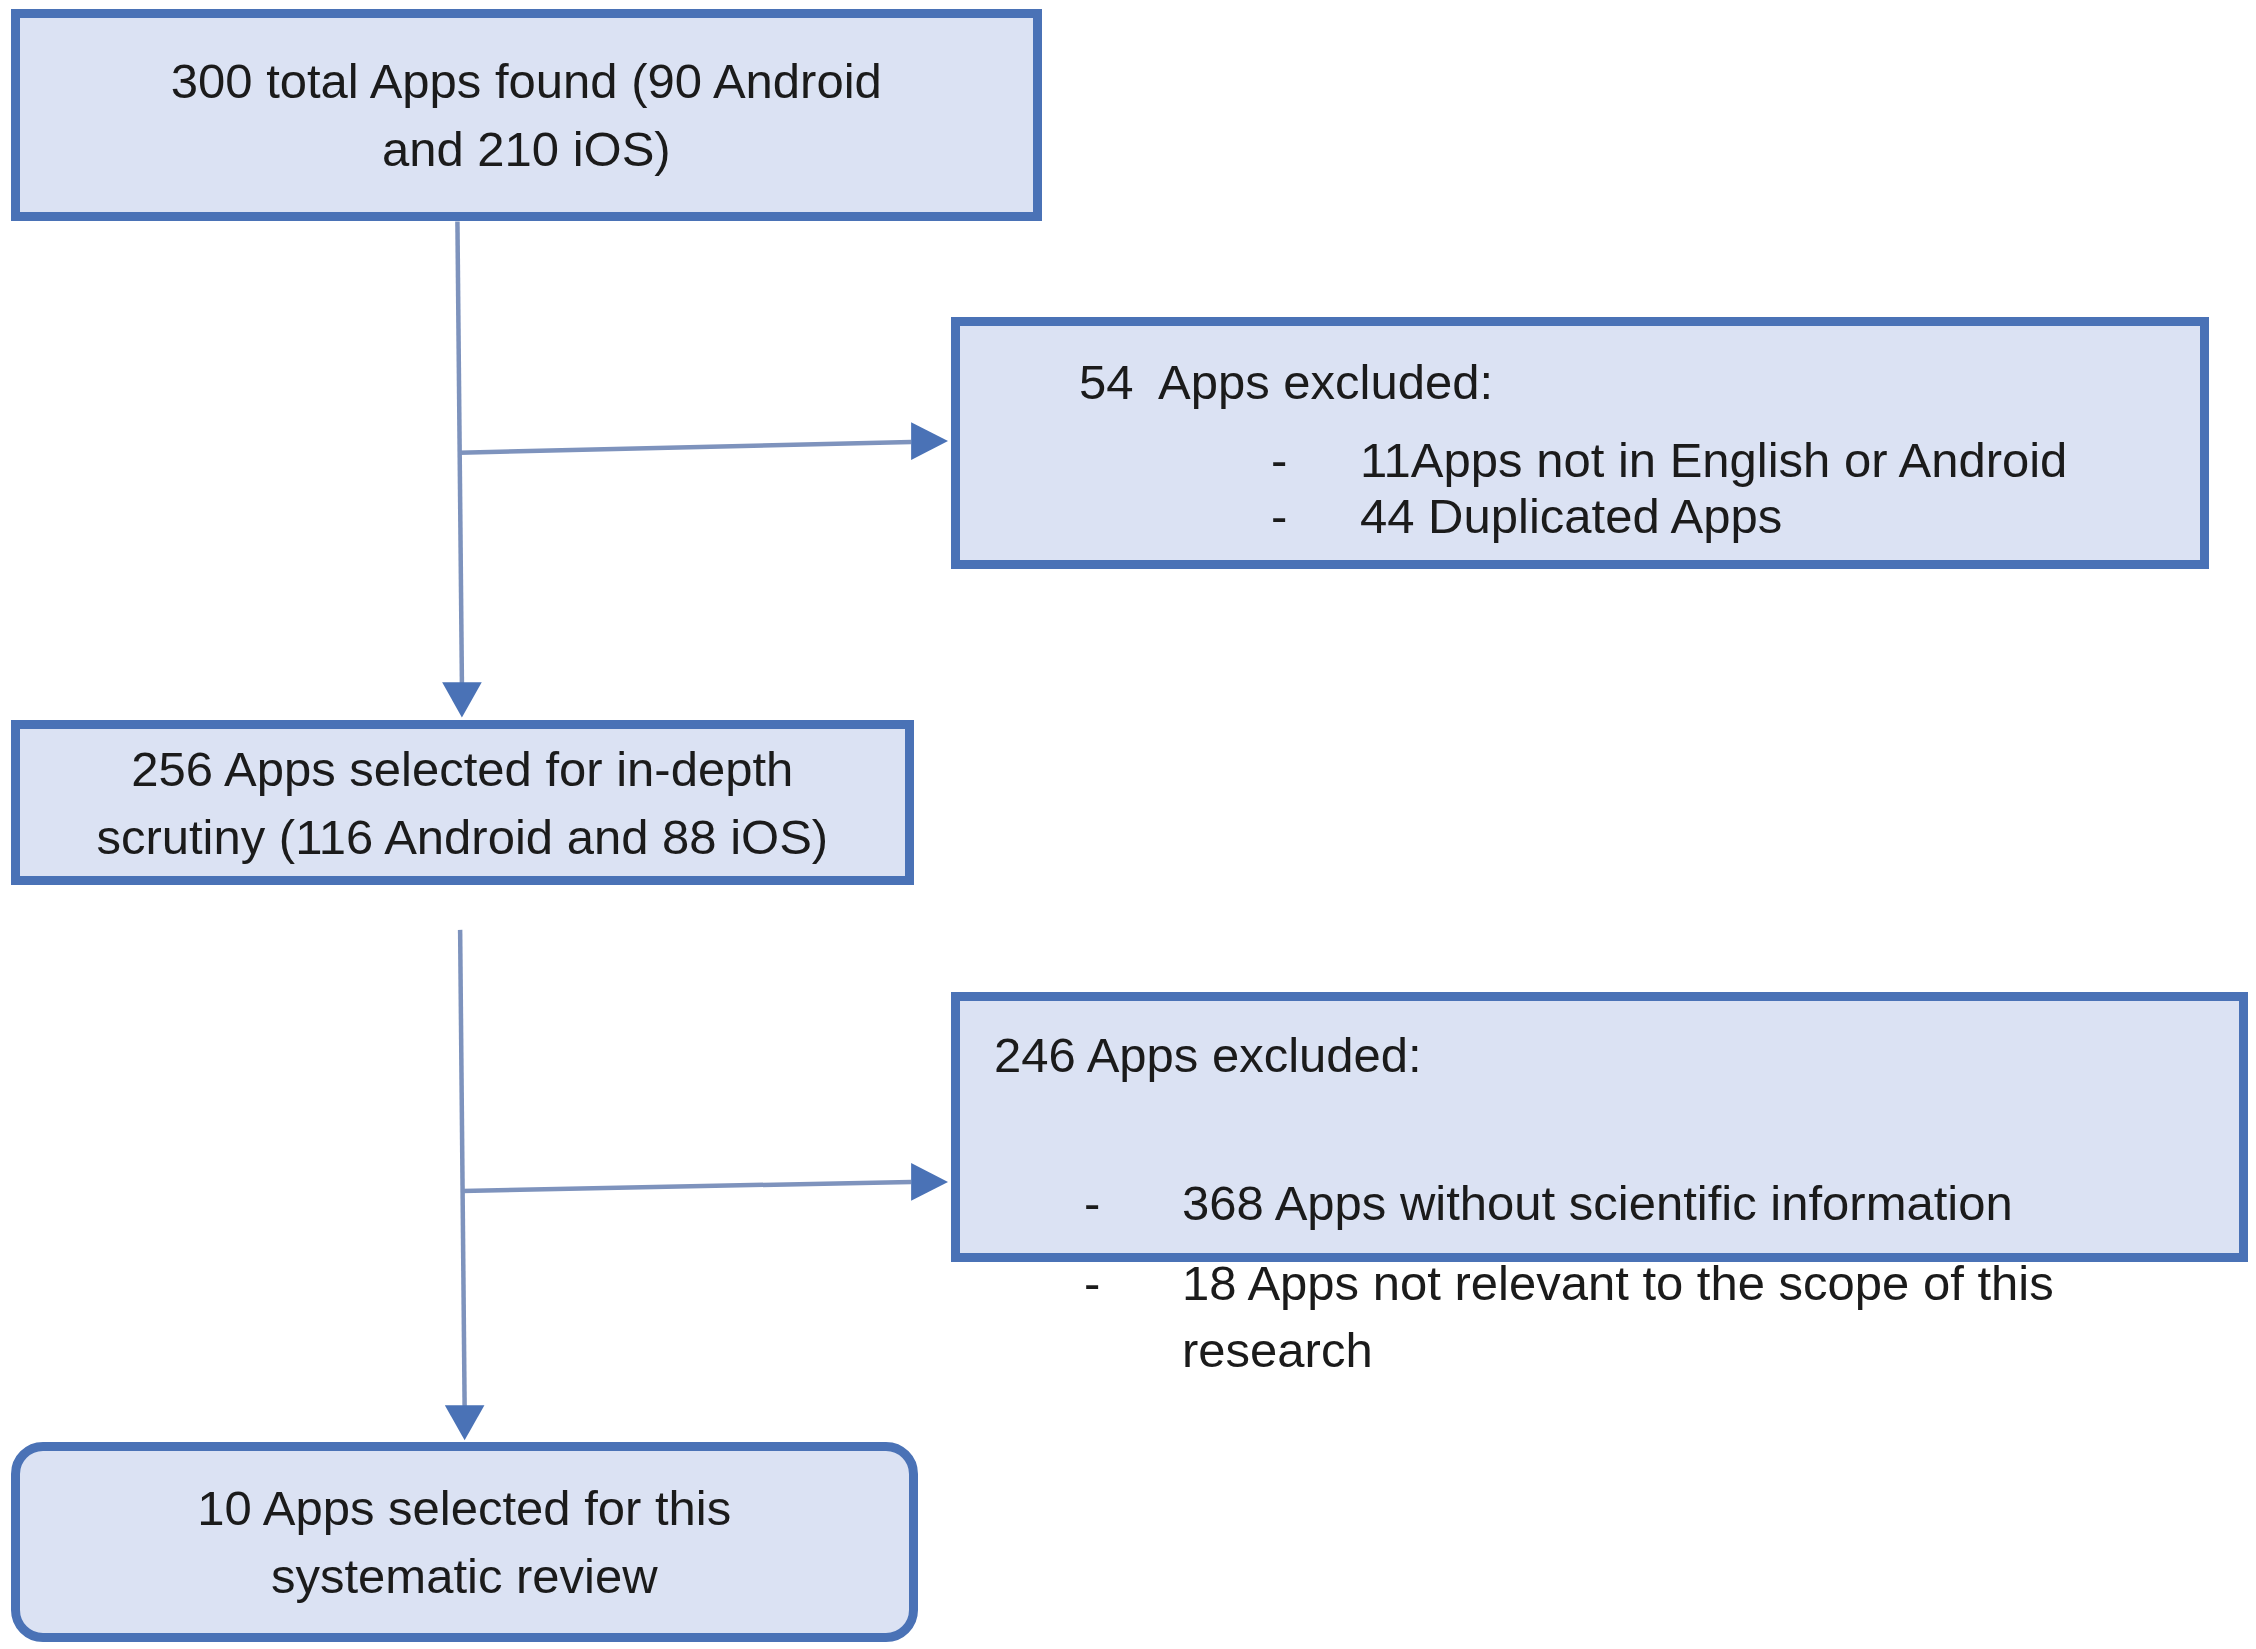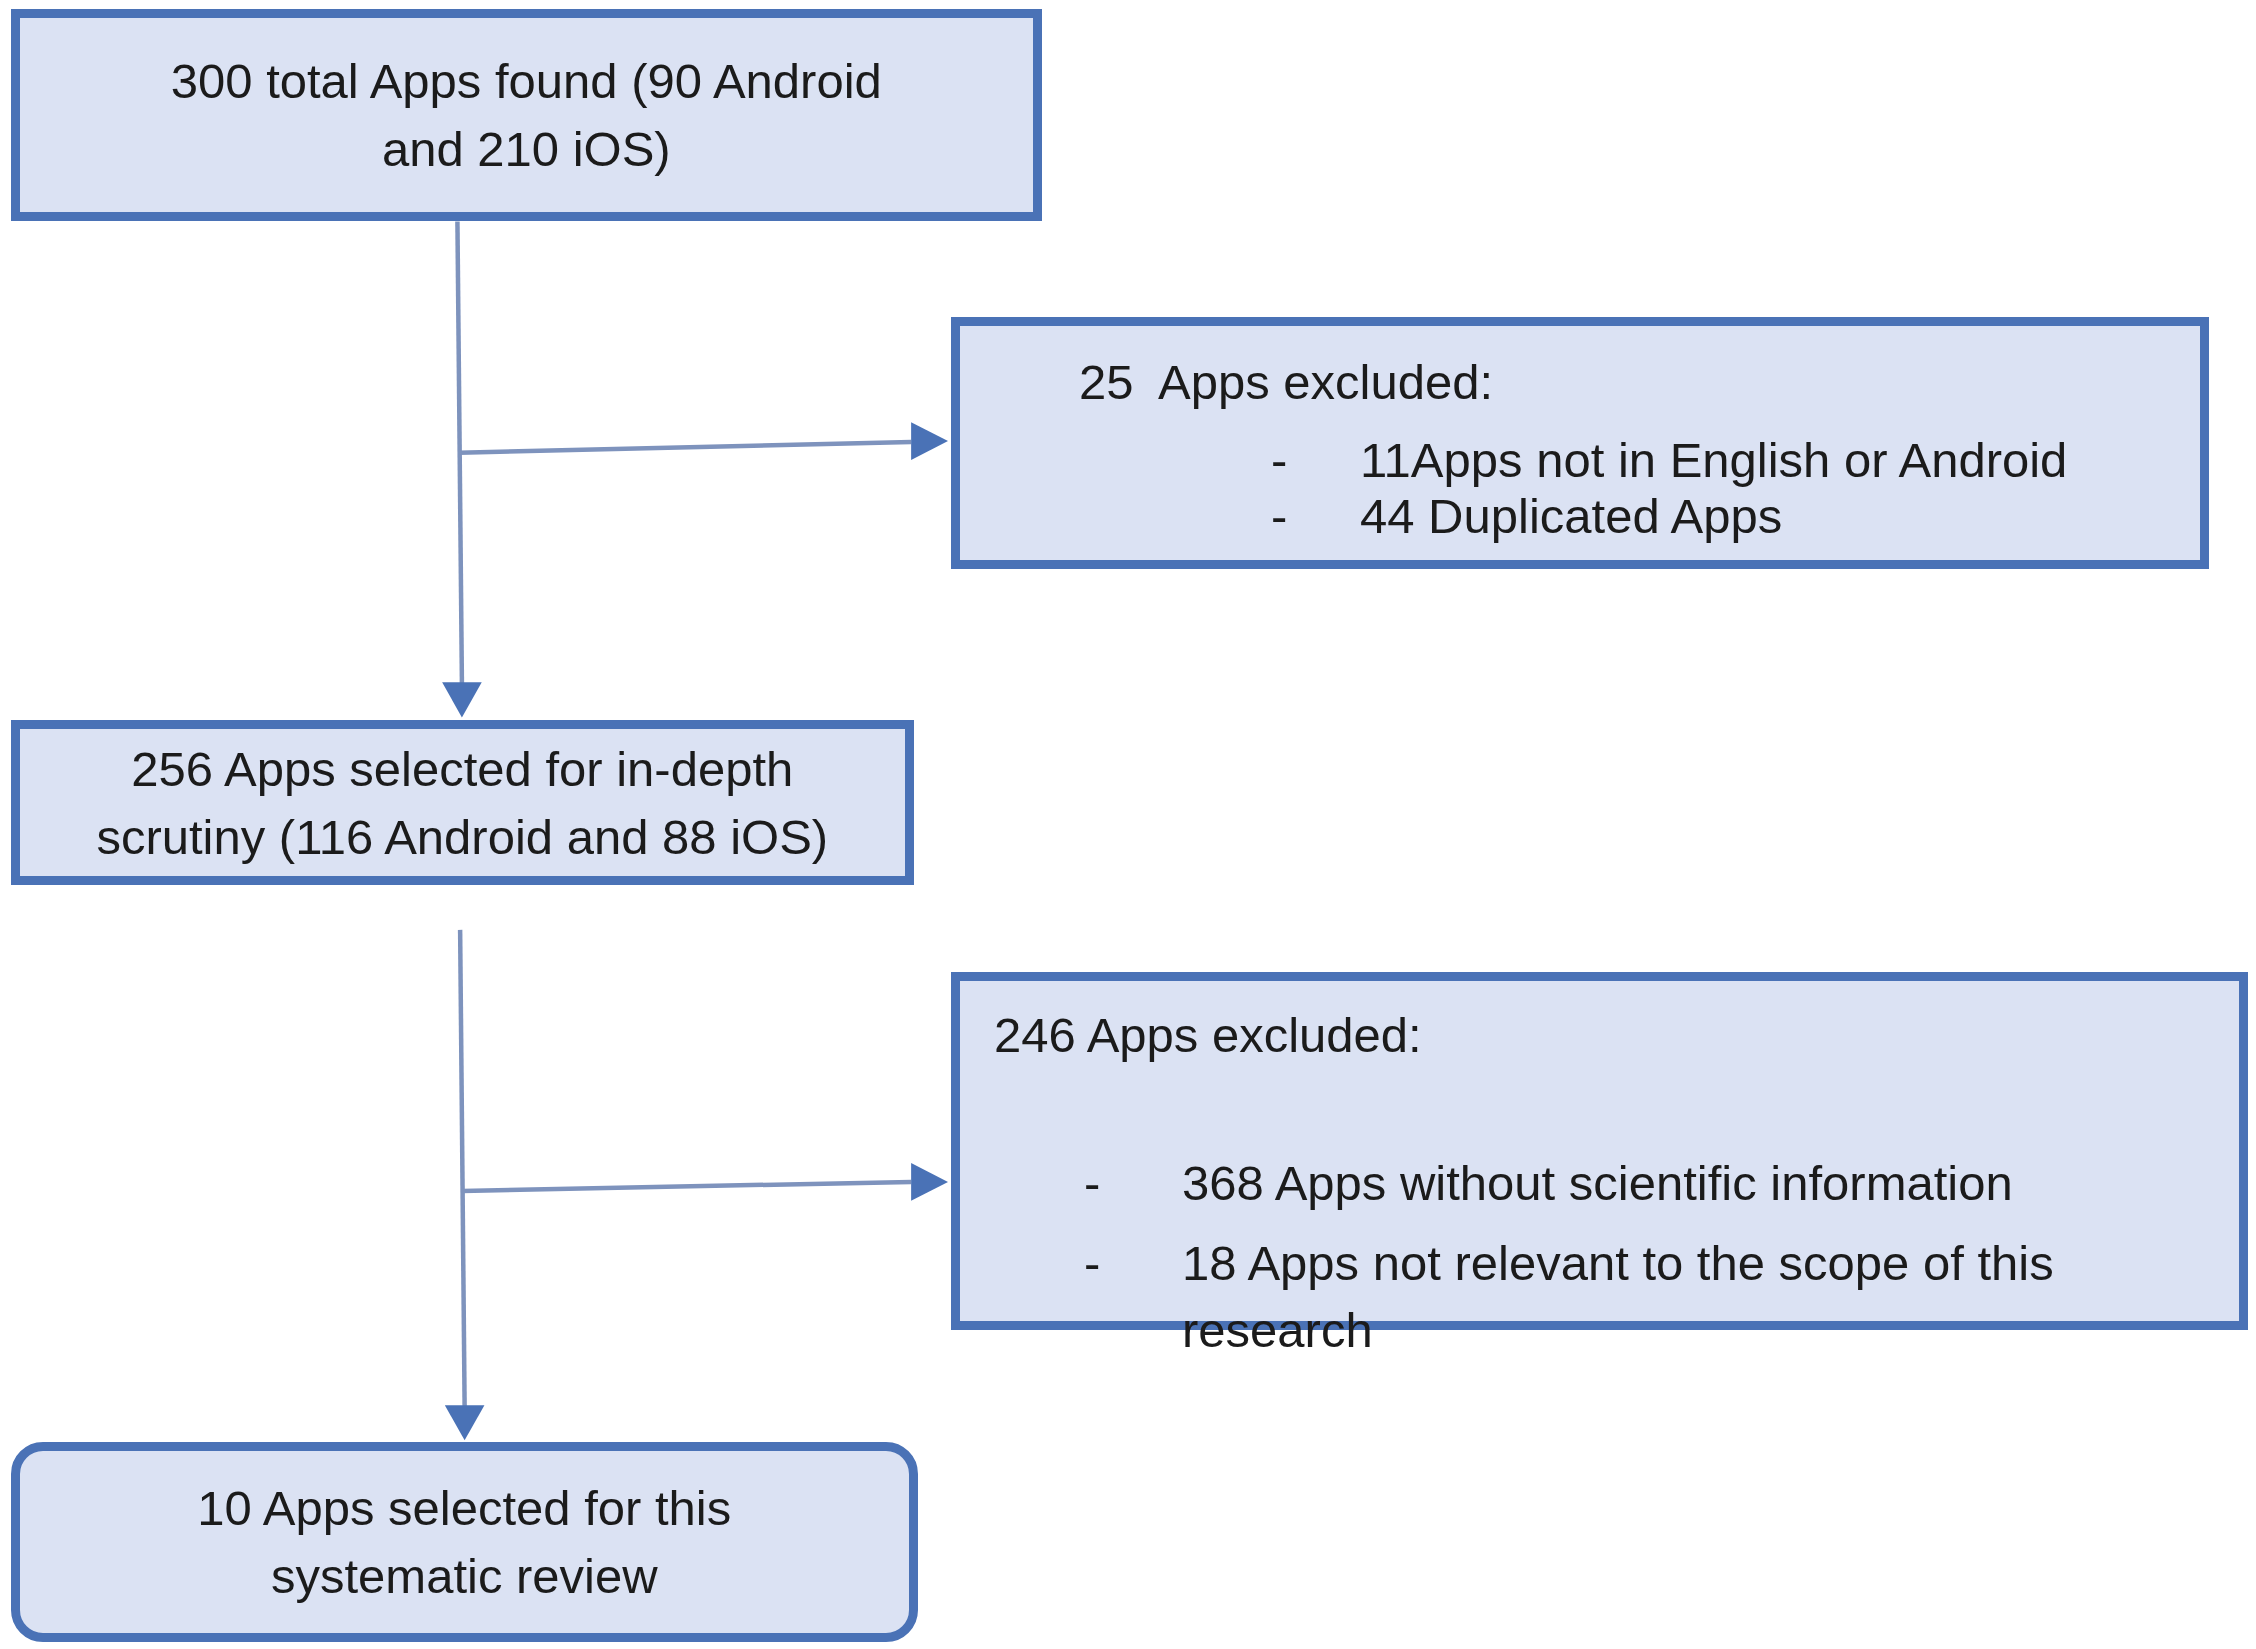--- a/index.html
+++ b/index.html
@@ -62,21 +62,21 @@
   
   .excl2 .excl-heading{margin-top:27px;margin-left:34px;}
   .excl2 .bullet-list{margin-top:88px;}
   .excl2 .bullet-row{line-height:67px;margin-bottom:12.6px;}
   .excl2 .bullet-dash{margin-left:124px;width:98px;}
   .excl2 .bullet-text{max-width:1022px;}
   
   #box-step1{left:10.8px;top:9px;width:1031px;height:212px;}
   #box-excl1{left:951px;top:317px;width:1258px;height:252px;}
   #box-step2{left:10.8px;top:720px;width:903px;height:165px;}
-  #box-excl2{left:951px;top:972px;width:1297px;height:358px;}
+  #box-excl2{left:951px;top:992px;width:1297px;height:270px;}
   #box-step3{left:10.8px;top:1442px;width:907px;height:200px;border-radius:32px;}
 </style>
 </head>
 <body>
 
 <div class="canvas">
 
   <svg class="connectors" viewBox="0 0 2507 1833" xmlns="http://www.w3.org/2000/svg">
     <line x1="508" y1="246" x2="513" y2="760"></line>
     <polygon points="491,758 535,758 513,797"></polygon>
@@ -87,21 +87,21 @@
     <line x1="513" y1="1323" x2="1012" y2="1313"></line>
     <polygon points="1012,1292 1012,1334 1053,1313"></polygon>
   </svg>
 
   <div class="box step" id="box-step1">
     <span class="step-line">300 total Apps found (90 Android</span>
     <span class="step-line">and 210 iOS)</span>
   </div>
 
   <div class="box excl excl1" id="box-excl1">
-    <div class="excl-heading">25  Apps excluded:</div>
+    <div class="excl-heading">54  Apps excluded:</div>
     <div class="bullet-list">
       <div class="bullet-row">
         <span class="bullet-dash">-</span>
         <span class="bullet-text">11Apps not in English or Android</span>
       </div>
       <div class="bullet-row">
         <span class="bullet-dash">-</span>
         <span class="bullet-text">44 Duplicated Apps</span>
       </div>
     </div>

